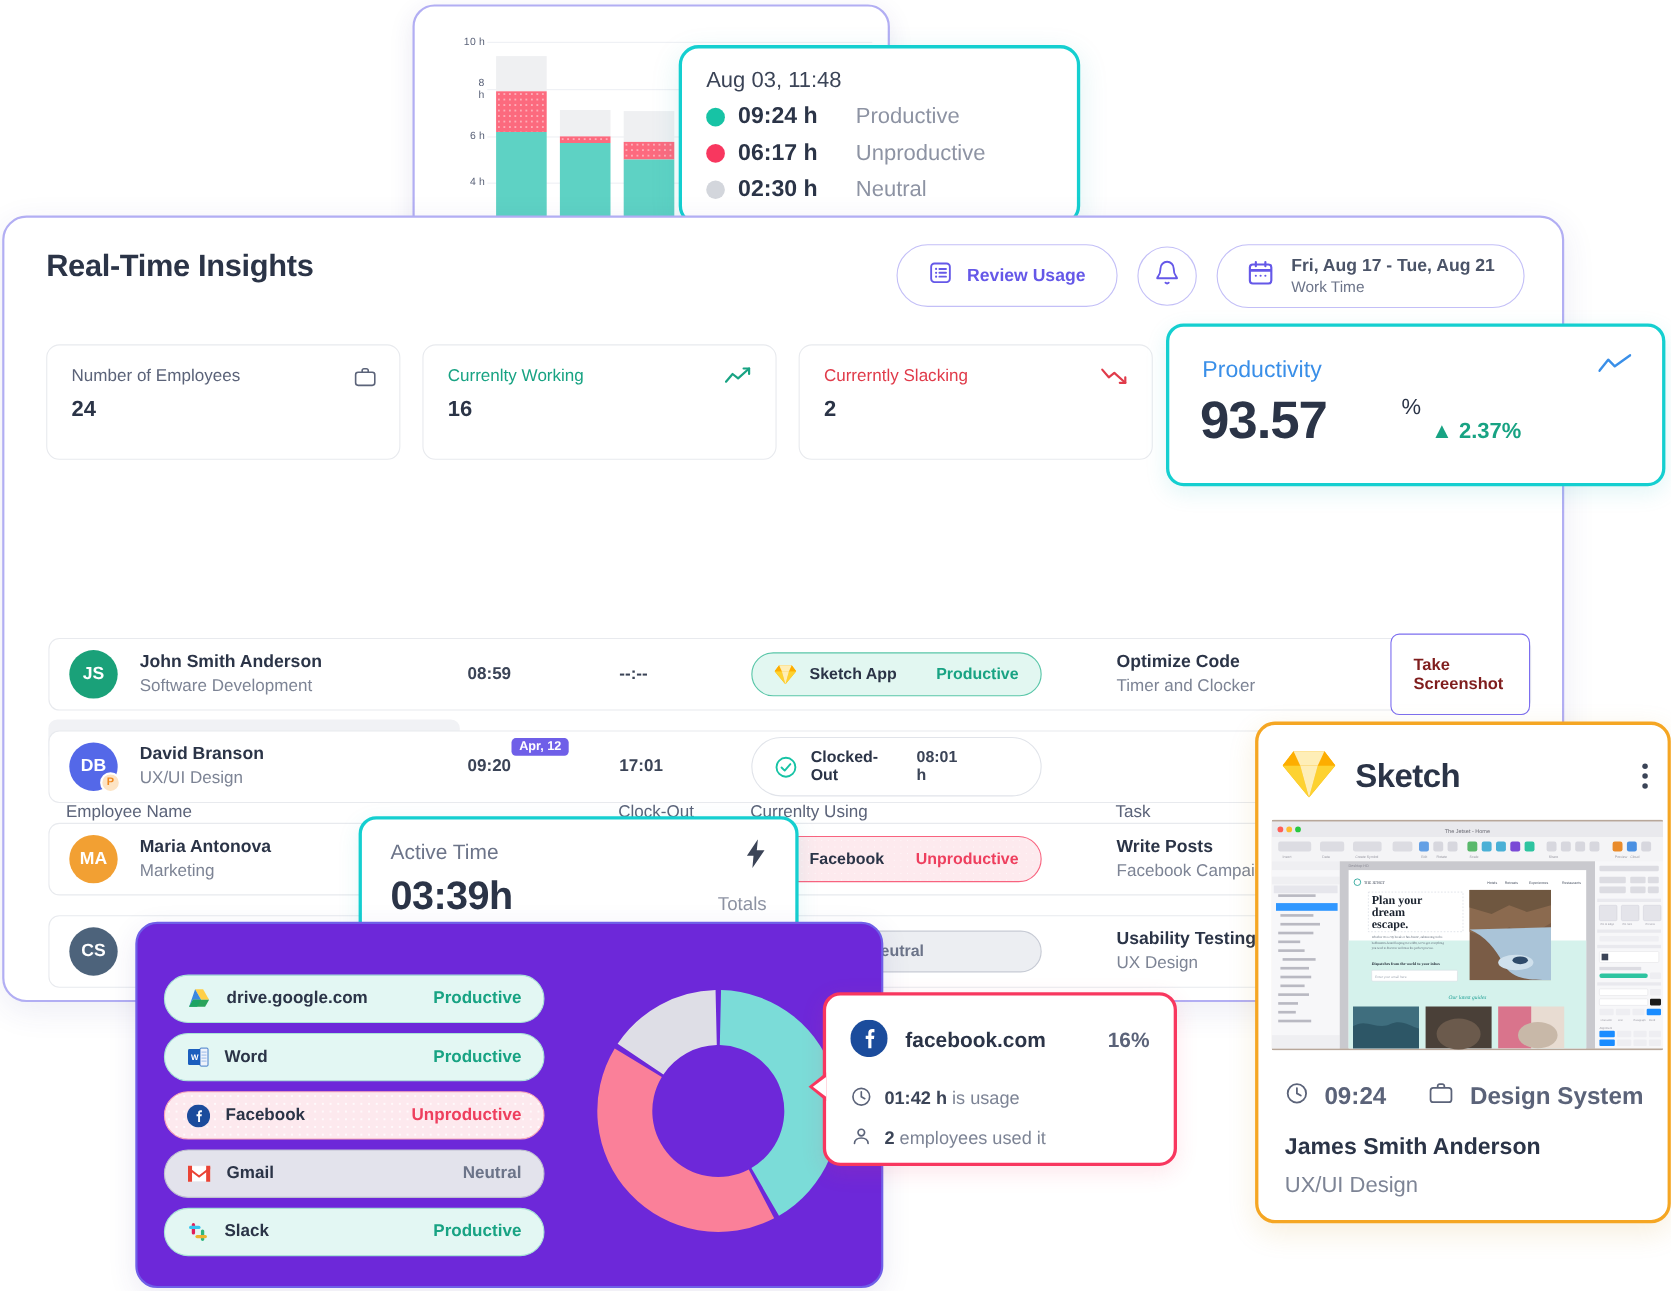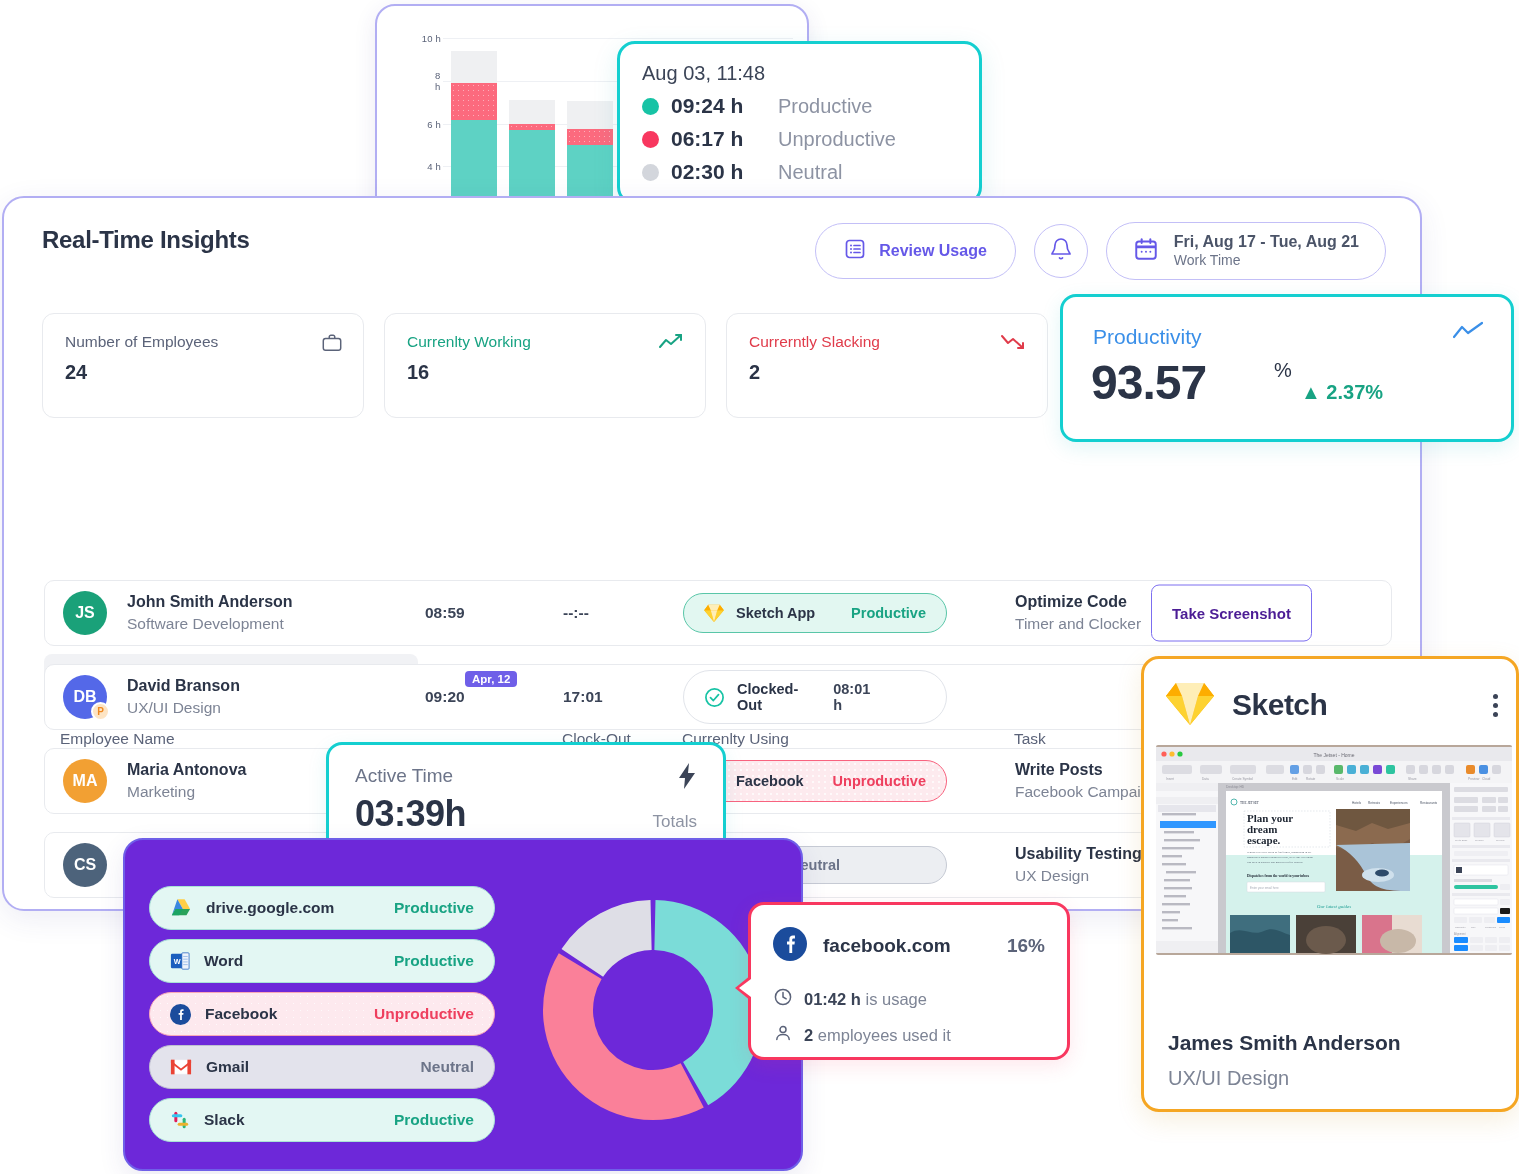--- a/index.html
+++ b/index.html
@@ -51,21 +51,21 @@
   .tt-val { font-size: 21px; font-weight: bold; color: #2b3447; min-width: 95px; }
   .tt-lab { font-size: 20px; color: #8d93a3; }
 
   
   #dashboard {
     left: 2px; top: 196px; width: 1420px; height: 715px;
     border: 2px solid #b2aef3; border-radius: 22px;
     box-shadow: 0 8px 30px rgba(60,50,140,.09);
     overflow: hidden;
   }
-  #page-title { position: absolute; left: 38px; top: 28px; font-size: 24px; font-weight: bold; color: #2b3447; letter-spacing: -.3px; }
+  #page-title { position: absolute; left: 38px; top: 28px; font-size: 28px; font-weight: bold; color: #2b3447; letter-spacing: -.3px; }
 
   .toolbar { position: absolute; right: 34px; top: 24px; display: flex; align-items: center; gap: 18px; }
   .pill-btn {
     display: flex; align-items: center; gap: 13px;
     border: 1.6px solid #c3bff7; border-radius: 999px;
     padding: 14px 28px; background: #fff; color: #6558e8;
     font-size: 16px; font-weight: bold; cursor: pointer;
   }
   .icon-btn {
     width: 54px; height: 54px; border-radius: 50%; border: 1.6px solid #c3bff7;
@@ -154,22 +154,22 @@
   .up-unprod { background: #fdeaee; border: 1px solid #f8637f; background-image: radial-gradient(rgba(255,255,255,.7) .8px,transparent .8px); background-size: 6px 6px; }
   .up-unprod .st { color: #ee3f5e; }
   .up-neut { background: #eceef2; border: 1px solid #c6cad4; }
   .up-neut .st { color: #6c7489; margin: 0 auto; }
   .up-out { background: #fff; border: 1px solid #e1e4ea; }
   .up-out .st { color: #3b4457; font-weight: bold; margin-left: auto; margin-right: 44px; }
   .task { left: 970px; }
   .task .t1 { font-size: 16px; font-weight: bold; color: #2b3447; line-height: 1.45; }
   .task .t2 { font-size: 15.5px; color: #7d8495; line-height: 1.45; }
   .act-btn {
-    left: 1106px; border: 1.6px solid #7c6ef0; border-radius: 8px;
-    padding: 19px 20px; color: #4c1d95; font-size: 15px; font-weight: bold;
+    left: 1219px; border: 1.6px solid #7c6ef0; border-radius: 8px;
+    padding: 19px 20px; color: #7f1d1d; font-size: 15px; font-weight: bold;
     background: #fff; cursor: pointer;
   }
 
   
   #active-card {
     left: 326px; top: 742px; width: 400px; height: 112px;
     border: 3px solid #14CFD0; border-radius: 16px; background: #fff;
     box-shadow: 0 6px 20px rgba(20,180,190,.10);
   }
   #active-card .lab { position: absolute; left: 26px; top: 20px; font-size: 19px; color: #6c7489; }
@@ -829,17 +829,34 @@
           </g>
         <rect x="298" y="200" width="14" height="6" rx="1" fill="#1a8cff"></rect>
         <g fill="#eeeef2">
             <rect x="314" y="200" width="13" height="6" rx="1"></rect>
             <rect x="329" y="200" width="12" height="6" rx="1"></rect>
             <rect x="343" y="200" width="11" height="6" rx="1"></rect>
           </g>
       </svg>
     </div>
 
+    <div class="sk-meta">
+      <span>
+        <svg width="22" height="22" viewBox="0 0 20 20" fill="none" stroke="#5b6379" stroke-width="1.5">
+          <circle cx="10" cy="10" r="7.6"></circle>
+            <polyline points="10,5.6 10,10 13.2,11.8" stroke-linecap="round"></polyline>
+        </svg>
+      </span>
+      <span>09:24</span>
+      <span style="width:10px"></span>
+      <span>
+        <svg width="24" height="22" viewBox="0 0 24 22" fill="none" stroke="#5b6379" stroke-width="1.6">
+          <rect x="2.5" y="6" width="19" height="13" rx="2.5"></rect>
+            <path d="M9 6V4.3A1.8 1.8 0 0110.8 2.5h2.4A1.8 1.8 0 0115 4.3V6"></path>
+        </svg>
+      </span>
+      <span>Design System</span>
+    </div>
     <div class="sk-name">James Smith Anderson</div>
     <div class="sk-role">UX/UI Design</div>
   </div>
 
 </div>
 
 </body></html>

